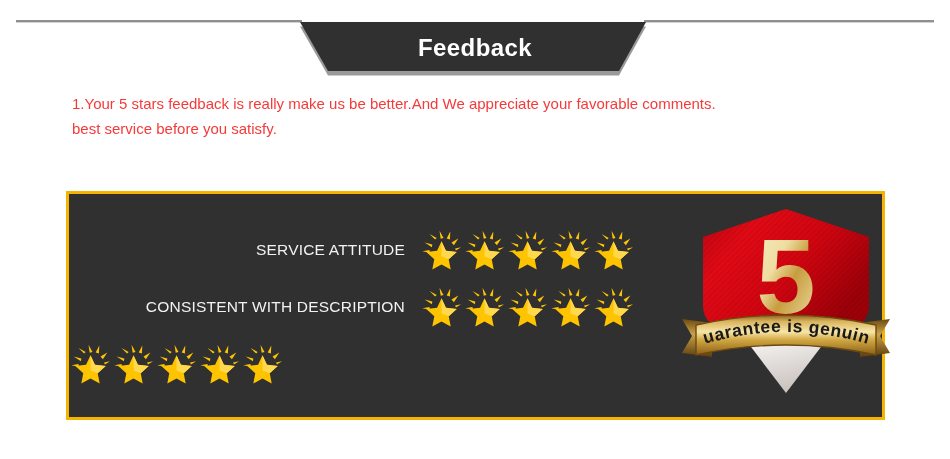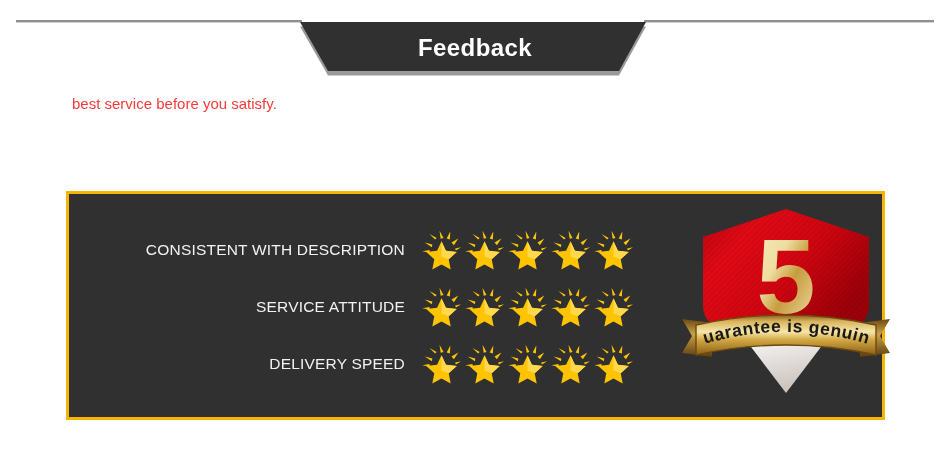--- a/index.html
+++ b/index.html
@@ -121,26 +121,98 @@
     <rect x="644" y="20" width="290" height="2.4" fill="#8f8f8f"></rect>
 
     <polygon points="300,24 646,24 619,73 328,73" fill="#9a9a9a" transform="translate(0,2.5)"></polygon>
 
     <polygon points="300,22 646,22 619,71 328,71" fill="#303030"></polygon>
   </svg>
   <div id="banner-title">Feedback</div>
 </div>
 
 <div id="notice">
+  <span class="line">1.Your 5 stars feedback is really make us be better.And We appreciate your favorable comments.</span>
   <span class="line">best service before you satisfy.</span>
 </div>
 
 <div id="panel">
 
   <div id="ratings">
+
+    <div class="rating-row">
+      <div class="rating-label">SERVICE ATTITUDE</div>
+      <div class="rating-stars">
+        <svg class="star-icon" viewBox="0 0 100 100">
+          <g fill="#ffc400">
+            <path d="M50 28 L61 52 L88 55 L68 73 L73 99 L50 86 L27 99 L32 73 L12 55 L39 52 Z"></path>
+            <path d="M48 22 L45 2 L55 20 Z"></path>
+            <path d="M63 21 L72 4 L71 24 Z"></path>
+            <path d="M75 31 L92 21 L81 38 Z"></path>
+            <path d="M84 46 L99 43 L86 51 Z"></path>
+            <path d="M34 24 L20 10 L38 20 Z"></path>
+            <path d="M27 36 L8 31 L26 43 Z"></path>
+            <path d="M20 50 L2 53 L21 57 Z"></path>
+          </g>
+          <path d="M50 28 L61 52 L88 55 L68 73 L50 66 Z" fill="#ffd84d"></path>
+        </svg>
+        <svg class="star-icon" viewBox="0 0 100 100">
+          <g fill="#ffc400">
+            <path d="M50 28 L61 52 L88 55 L68 73 L73 99 L50 86 L27 99 L32 73 L12 55 L39 52 Z"></path>
+            <path d="M48 22 L45 2 L55 20 Z"></path>
+            <path d="M63 21 L72 4 L71 24 Z"></path>
+            <path d="M75 31 L92 21 L81 38 Z"></path>
+            <path d="M84 46 L99 43 L86 51 Z"></path>
+            <path d="M34 24 L20 10 L38 20 Z"></path>
+            <path d="M27 36 L8 31 L26 43 Z"></path>
+            <path d="M20 50 L2 53 L21 57 Z"></path>
+          </g>
+          <path d="M50 28 L61 52 L88 55 L68 73 L50 66 Z" fill="#ffd84d"></path>
+        </svg>
+        <svg class="star-icon" viewBox="0 0 100 100">
+          <g fill="#ffc400">
+            <path d="M50 28 L61 52 L88 55 L68 73 L73 99 L50 86 L27 99 L32 73 L12 55 L39 52 Z"></path>
+            <path d="M48 22 L45 2 L55 20 Z"></path>
+            <path d="M63 21 L72 4 L71 24 Z"></path>
+            <path d="M75 31 L92 21 L81 38 Z"></path>
+            <path d="M84 46 L99 43 L86 51 Z"></path>
+            <path d="M34 24 L20 10 L38 20 Z"></path>
+            <path d="M27 36 L8 31 L26 43 Z"></path>
+            <path d="M20 50 L2 53 L21 57 Z"></path>
+          </g>
+          <path d="M50 28 L61 52 L88 55 L68 73 L50 66 Z" fill="#ffd84d"></path>
+        </svg>
+        <svg class="star-icon" viewBox="0 0 100 100">
+          <g fill="#ffc400">
+            <path d="M50 28 L61 52 L88 55 L68 73 L73 99 L50 86 L27 99 L32 73 L12 55 L39 52 Z"></path>
+            <path d="M48 22 L45 2 L55 20 Z"></path>
+            <path d="M63 21 L72 4 L71 24 Z"></path>
+            <path d="M75 31 L92 21 L81 38 Z"></path>
+            <path d="M84 46 L99 43 L86 51 Z"></path>
+            <path d="M34 24 L20 10 L38 20 Z"></path>
+            <path d="M27 36 L8 31 L26 43 Z"></path>
+            <path d="M20 50 L2 53 L21 57 Z"></path>
+          </g>
+          <path d="M50 28 L61 52 L88 55 L68 73 L50 66 Z" fill="#ffd84d"></path>
+        </svg>
+        <svg class="star-icon" viewBox="0 0 100 100">
+          <g fill="#ffc400">
+            <path d="M50 28 L61 52 L88 55 L68 73 L73 99 L50 86 L27 99 L32 73 L12 55 L39 52 Z"></path>
+            <path d="M48 22 L45 2 L55 20 Z"></path>
+            <path d="M63 21 L72 4 L71 24 Z"></path>
+            <path d="M75 31 L92 21 L81 38 Z"></path>
+            <path d="M84 46 L99 43 L86 51 Z"></path>
+            <path d="M34 24 L20 10 L38 20 Z"></path>
+            <path d="M27 36 L8 31 L26 43 Z"></path>
+            <path d="M20 50 L2 53 L21 57 Z"></path>
+          </g>
+          <path d="M50 28 L61 52 L88 55 L68 73 L50 66 Z" fill="#ffd84d"></path>
+        </svg>
+      </div>
+    </div>
 
     <div class="rating-row">
       <div class="rating-label">CONSISTENT WITH DESCRIPTION</div>
       <div class="rating-stars">
         <svg class="star-icon" viewBox="0 0 100 100">
           <g fill="#ffc400">
             <path d="M50 28 L61 52 L88 55 L68 73 L73 99 L50 86 L27 99 L32 73 L12 55 L39 52 Z"></path>
             <path d="M48 22 L45 2 L55 20 Z"></path>
             <path d="M63 21 L72 4 L71 24 Z"></path>
             <path d="M75 31 L92 21 L81 38 Z"></path>
@@ -200,92 +272,20 @@
             <path d="M34 24 L20 10 L38 20 Z"></path>
             <path d="M27 36 L8 31 L26 43 Z"></path>
             <path d="M20 50 L2 53 L21 57 Z"></path>
           </g>
           <path d="M50 28 L61 52 L88 55 L68 73 L50 66 Z" fill="#ffd84d"></path>
         </svg>
       </div>
     </div>
 
     <div class="rating-row">
-      <div class="rating-label">SERVICE ATTITUDE</div>
-      <div class="rating-stars">
-        <svg class="star-icon" viewBox="0 0 100 100">
-          <g fill="#ffc400">
-            <path d="M50 28 L61 52 L88 55 L68 73 L73 99 L50 86 L27 99 L32 73 L12 55 L39 52 Z"></path>
-            <path d="M48 22 L45 2 L55 20 Z"></path>
-            <path d="M63 21 L72 4 L71 24 Z"></path>
-            <path d="M75 31 L92 21 L81 38 Z"></path>
-            <path d="M84 46 L99 43 L86 51 Z"></path>
-            <path d="M34 24 L20 10 L38 20 Z"></path>
-            <path d="M27 36 L8 31 L26 43 Z"></path>
-            <path d="M20 50 L2 53 L21 57 Z"></path>
-          </g>
-          <path d="M50 28 L61 52 L88 55 L68 73 L50 66 Z" fill="#ffd84d"></path>
-        </svg>
-        <svg class="star-icon" viewBox="0 0 100 100">
-          <g fill="#ffc400">
-            <path d="M50 28 L61 52 L88 55 L68 73 L73 99 L50 86 L27 99 L32 73 L12 55 L39 52 Z"></path>
-            <path d="M48 22 L45 2 L55 20 Z"></path>
-            <path d="M63 21 L72 4 L71 24 Z"></path>
-            <path d="M75 31 L92 21 L81 38 Z"></path>
-            <path d="M84 46 L99 43 L86 51 Z"></path>
-            <path d="M34 24 L20 10 L38 20 Z"></path>
-            <path d="M27 36 L8 31 L26 43 Z"></path>
-            <path d="M20 50 L2 53 L21 57 Z"></path>
-          </g>
-          <path d="M50 28 L61 52 L88 55 L68 73 L50 66 Z" fill="#ffd84d"></path>
-        </svg>
-        <svg class="star-icon" viewBox="0 0 100 100">
-          <g fill="#ffc400">
-            <path d="M50 28 L61 52 L88 55 L68 73 L73 99 L50 86 L27 99 L32 73 L12 55 L39 52 Z"></path>
-            <path d="M48 22 L45 2 L55 20 Z"></path>
-            <path d="M63 21 L72 4 L71 24 Z"></path>
-            <path d="M75 31 L92 21 L81 38 Z"></path>
-            <path d="M84 46 L99 43 L86 51 Z"></path>
-            <path d="M34 24 L20 10 L38 20 Z"></path>
-            <path d="M27 36 L8 31 L26 43 Z"></path>
-            <path d="M20 50 L2 53 L21 57 Z"></path>
-          </g>
-          <path d="M50 28 L61 52 L88 55 L68 73 L50 66 Z" fill="#ffd84d"></path>
-        </svg>
-        <svg class="star-icon" viewBox="0 0 100 100">
-          <g fill="#ffc400">
-            <path d="M50 28 L61 52 L88 55 L68 73 L73 99 L50 86 L27 99 L32 73 L12 55 L39 52 Z"></path>
-            <path d="M48 22 L45 2 L55 20 Z"></path>
-            <path d="M63 21 L72 4 L71 24 Z"></path>
-            <path d="M75 31 L92 21 L81 38 Z"></path>
-            <path d="M84 46 L99 43 L86 51 Z"></path>
-            <path d="M34 24 L20 10 L38 20 Z"></path>
-            <path d="M27 36 L8 31 L26 43 Z"></path>
-            <path d="M20 50 L2 53 L21 57 Z"></path>
-          </g>
-          <path d="M50 28 L61 52 L88 55 L68 73 L50 66 Z" fill="#ffd84d"></path>
-        </svg>
-        <svg class="star-icon" viewBox="0 0 100 100">
-          <g fill="#ffc400">
-            <path d="M50 28 L61 52 L88 55 L68 73 L73 99 L50 86 L27 99 L32 73 L12 55 L39 52 Z"></path>
-            <path d="M48 22 L45 2 L55 20 Z"></path>
-            <path d="M63 21 L72 4 L71 24 Z"></path>
-            <path d="M75 31 L92 21 L81 38 Z"></path>
-            <path d="M84 46 L99 43 L86 51 Z"></path>
-            <path d="M34 24 L20 10 L38 20 Z"></path>
-            <path d="M27 36 L8 31 L26 43 Z"></path>
-            <path d="M20 50 L2 53 L21 57 Z"></path>
-          </g>
-          <path d="M50 28 L61 52 L88 55 L68 73 L50 66 Z" fill="#ffd84d"></path>
-        </svg>
-      </div>
-    </div>
-
-    <div class="rating-row">
-      <div class="rating-label">DELIVERY SPEED</div>
       <div class="rating-stars">
         <svg class="star-icon" viewBox="0 0 100 100">
           <g fill="#ffc400">
             <path d="M50 28 L61 52 L88 55 L68 73 L73 99 L50 86 L27 99 L32 73 L12 55 L39 52 Z"></path>
             <path d="M48 22 L45 2 L55 20 Z"></path>
             <path d="M63 21 L72 4 L71 24 Z"></path>
             <path d="M75 31 L92 21 L81 38 Z"></path>
             <path d="M84 46 L99 43 L86 51 Z"></path>
             <path d="M34 24 L20 10 L38 20 Z"></path>
             <path d="M27 36 L8 31 L26 43 Z"></path>

